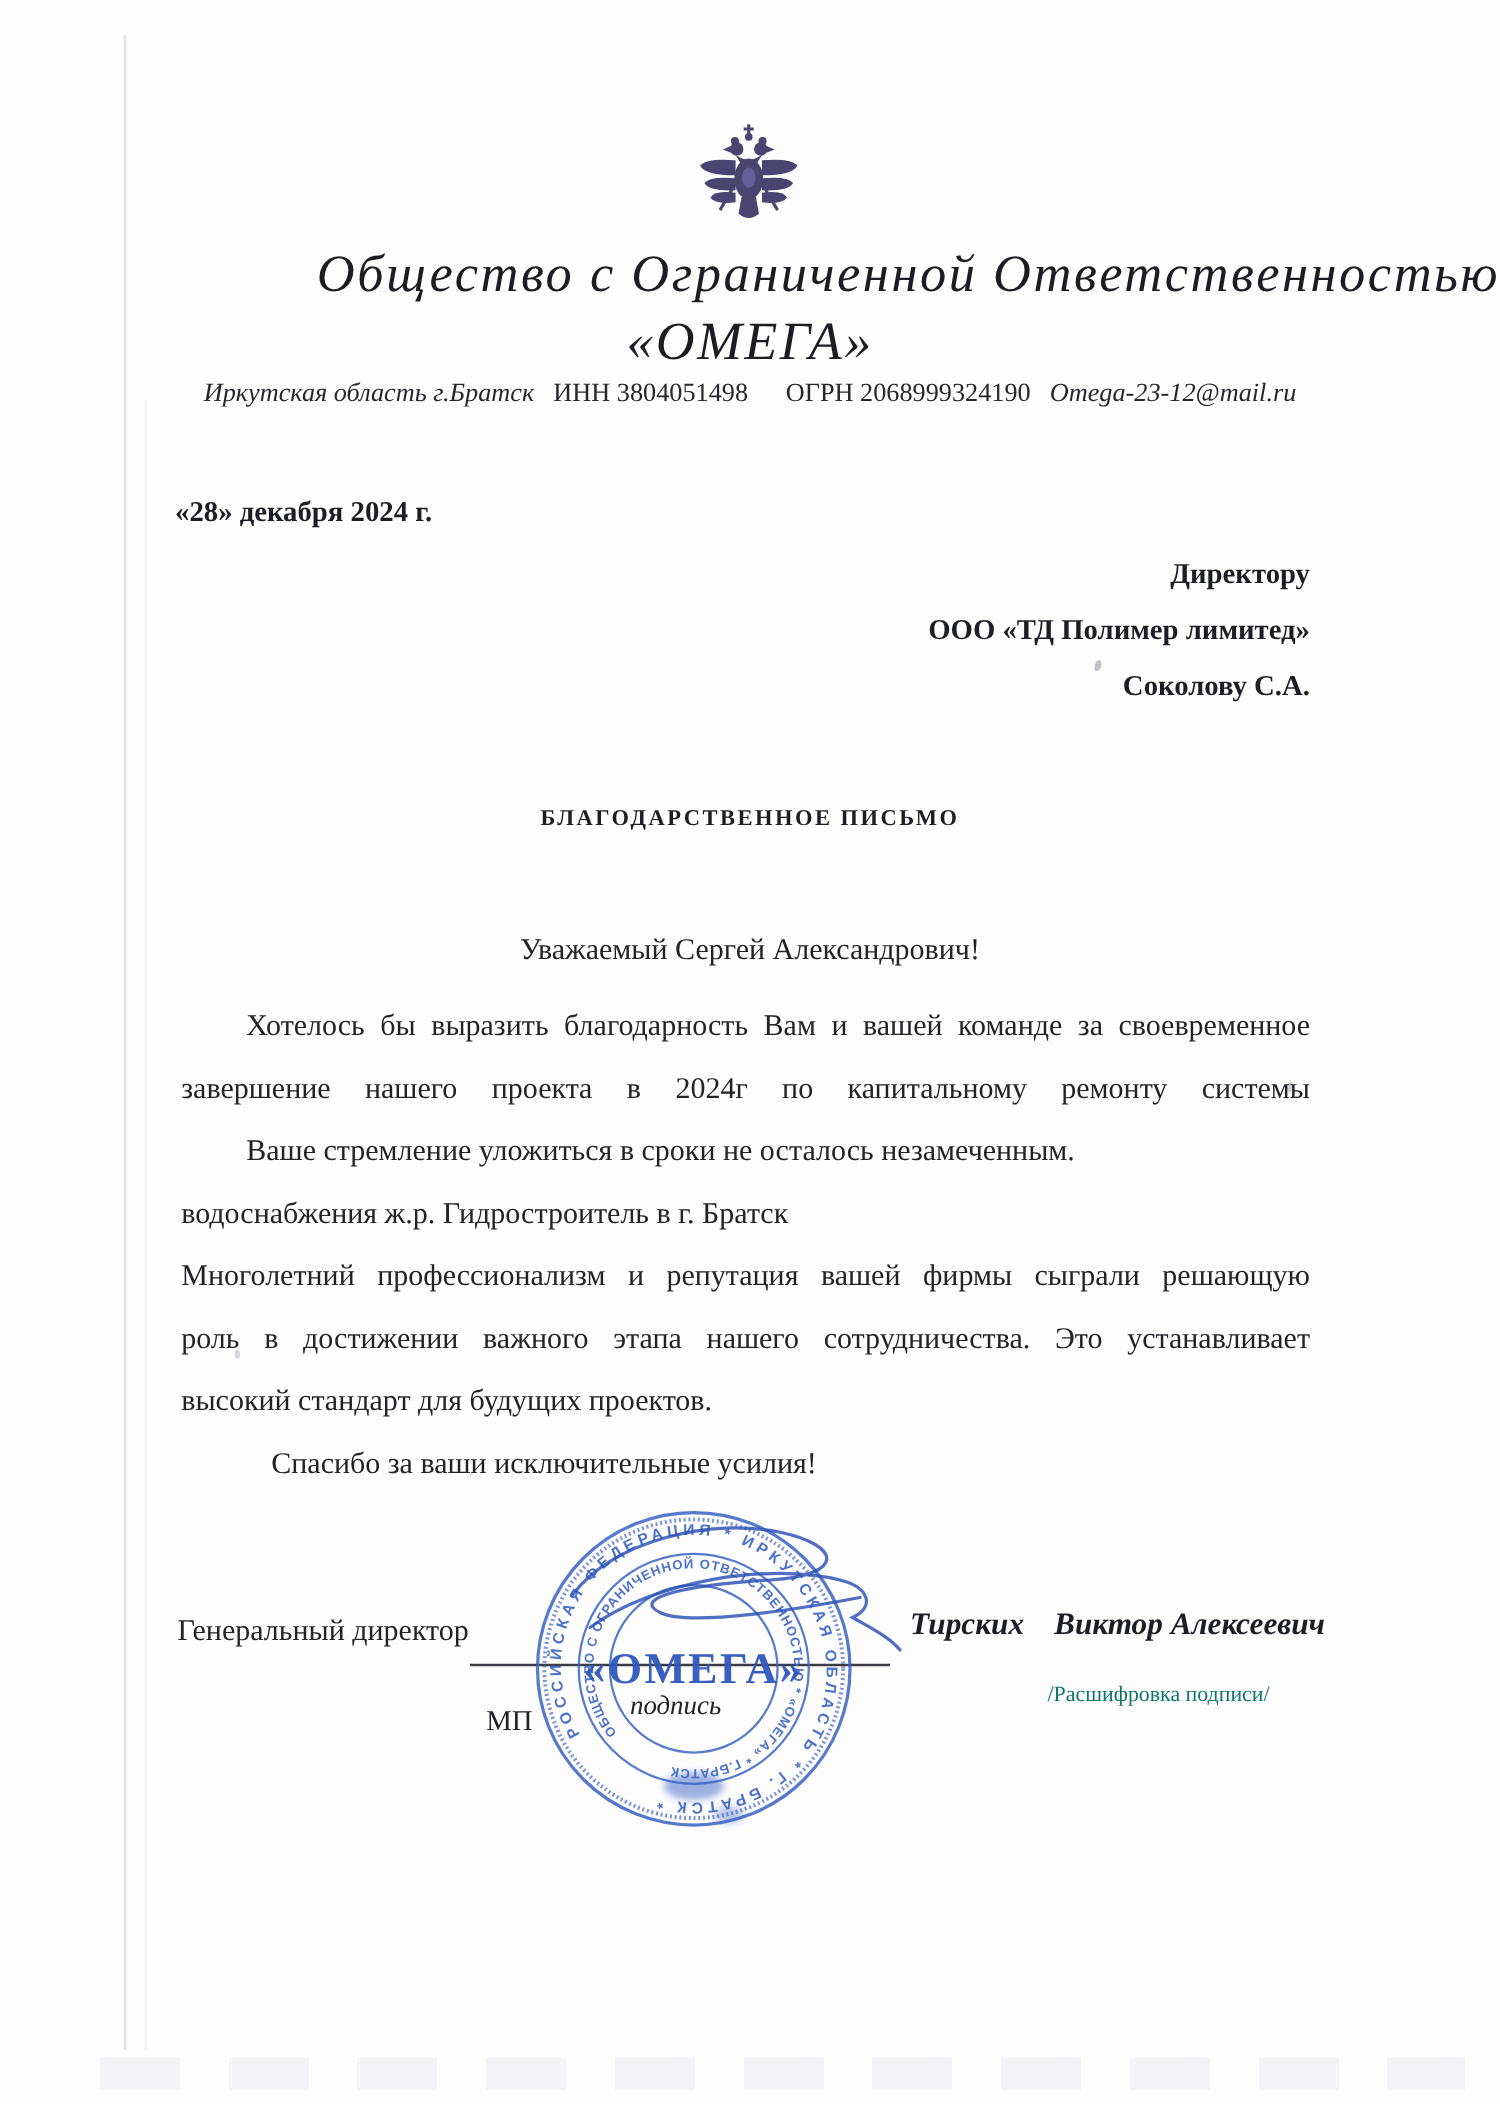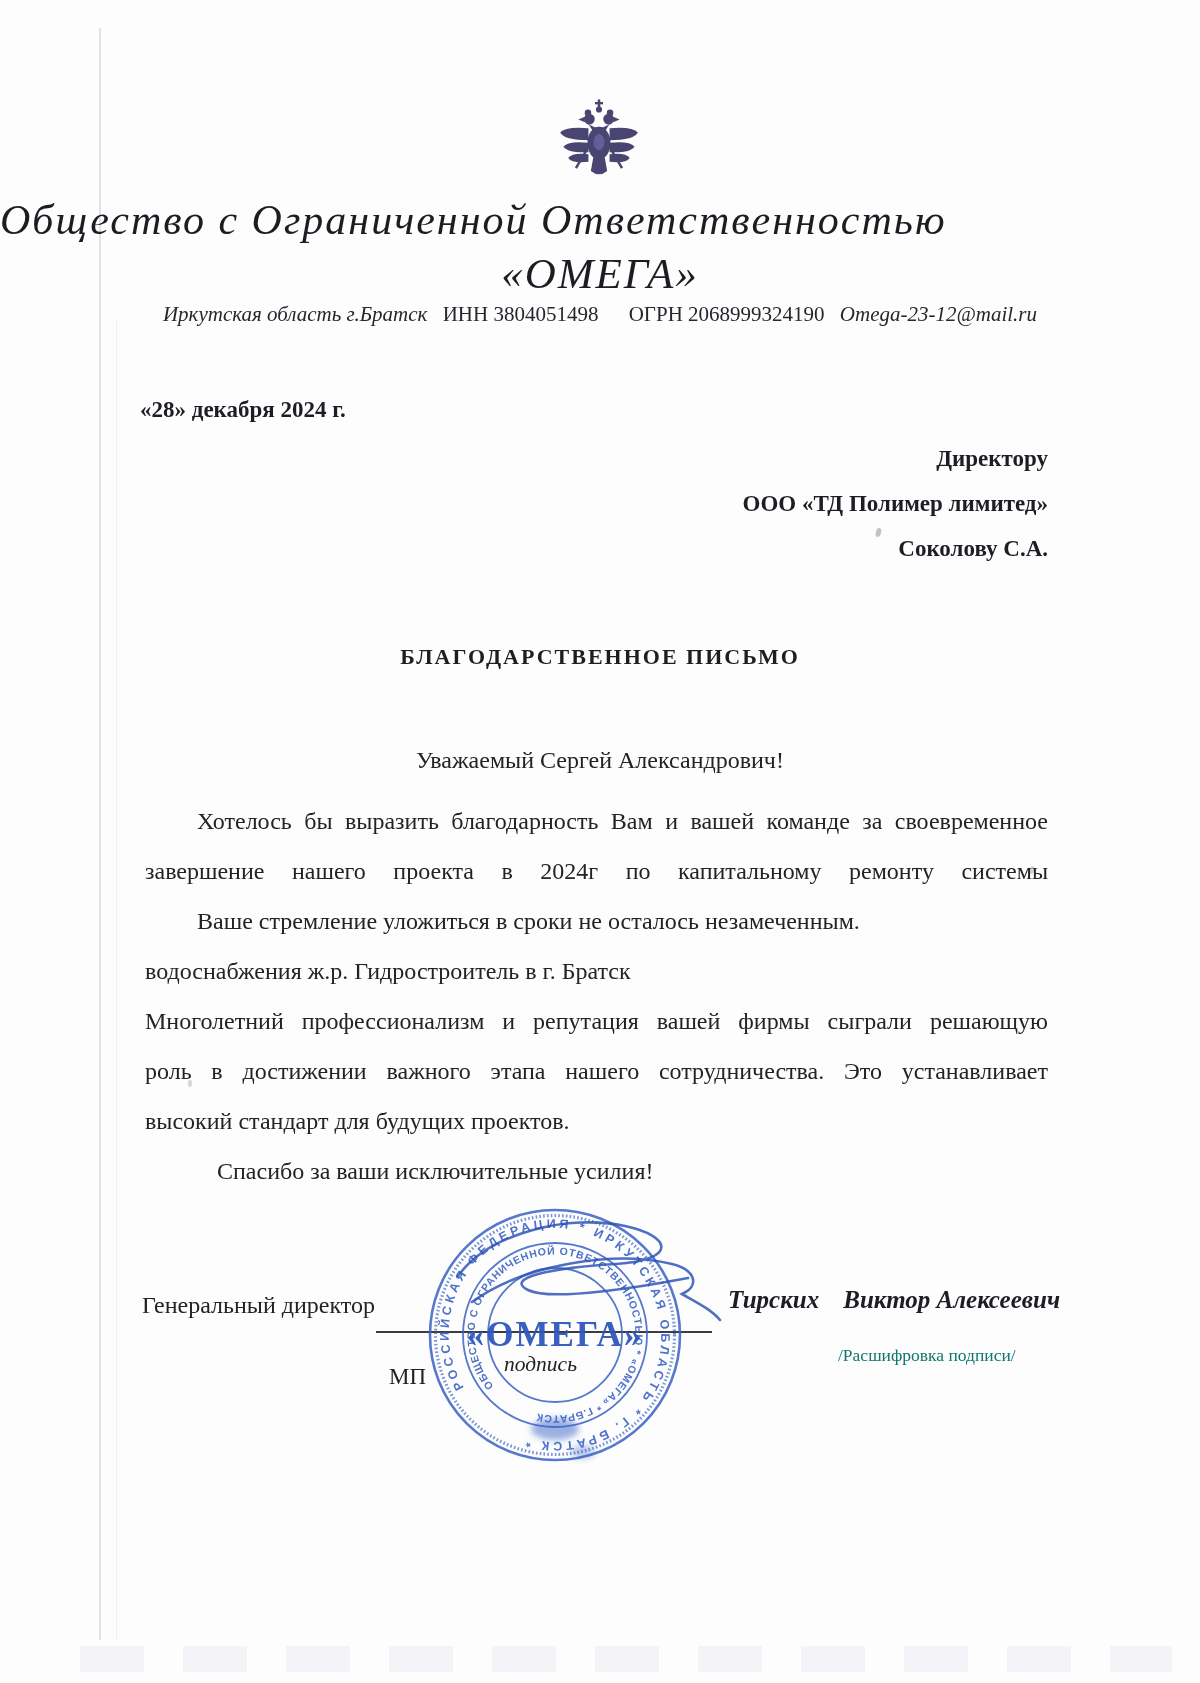--- a/index.html
+++ b/index.html
@@ -16,38 +16,38 @@
     left:80px;top:1646px;width:1092px;height:26px;opacity:.9;
     background:repeating-linear-gradient(90deg,#f3f3f7 0 64px,rgba(255,255,255,0) 64px 103px);
   }
   .speck{background:#8f8f9c;border-radius:50% 50% 60% 40%;}
   .speck-a{left:876px;top:528px;width:5px;height:9px;opacity:.55;transform:rotate(14deg);}
   .speck-b{left:1030px;top:866px;width:4px;height:8px;opacity:.4;transform:rotate(10deg);}
   .speck-c{left:188px;top:1080px;width:4px;height:7px;opacity:.35;}
   
   .emblem{left:551px;top:97px;width:96px;height:98px;}
   .org-type{
-    left:0;top:196px;width:100%;text-align:left;
+    left:0;top:196px;width:100%;text-align:right;
     font-style:italic;font-size:42px;letter-spacing:2px;color:#1c1c22;white-space:nowrap;
   }
   .org-name{
     left:0;top:249px;width:100%;text-align:center;
     font-style:italic;font-size:43px;letter-spacing:2px;color:#1c1c22;
   }
   .info-line{
     left:0;top:302px;width:100%;text-align:center;font-size:21px;color:#26262c;white-space:nowrap;
   }
   .info-line .it{font-style:italic;}
   .info-line .seg{margin:0 5px;}
   .info-line .gap{margin-right:20px;}
   
   .date-line{left:140px;top:397px;font-weight:bold;font-size:23px;color:#1d1d24;}
   .addressee{right:152px;top:436px;text-align:right;font-weight:bold;font-size:23px;line-height:45px;color:#1d1d24;}
   
-  .letter-title{left:0;top:644px;width:100%;text-align:center;font-weight:bold;font-size:22px;letter-spacing:2px;color:#1d1d24;}
+  .letter-title{left:0;top:644px;width:100%;text-align:center;font-weight:bold;font-size:18px;letter-spacing:2px;color:#1d1d24;}
   .salutation{left:0;top:747px;width:100%;text-align:center;font-size:24px;}
   .body-block{left:145px;top:796px;width:903px;font-size:24px;}
   .body-line{height:50px;line-height:50px;white-space:nowrap;}
   .l-just{text-align:justify;text-align-last:justify;white-space:normal;}
   .l-ind{text-indent:52px;}
   .l-ind2{text-indent:72px;}
   
   .sig-role{left:142px;top:1292px;font-size:24px;}
   .sig-line{left:376px;top:1331px;width:336px;height:2px;background:#3c3c44;}
   .sig-name{left:728px;top:1286px;display:flex;gap:24px;font-weight:bold;font-style:italic;font-size:25px;color:#1d1d24;}

